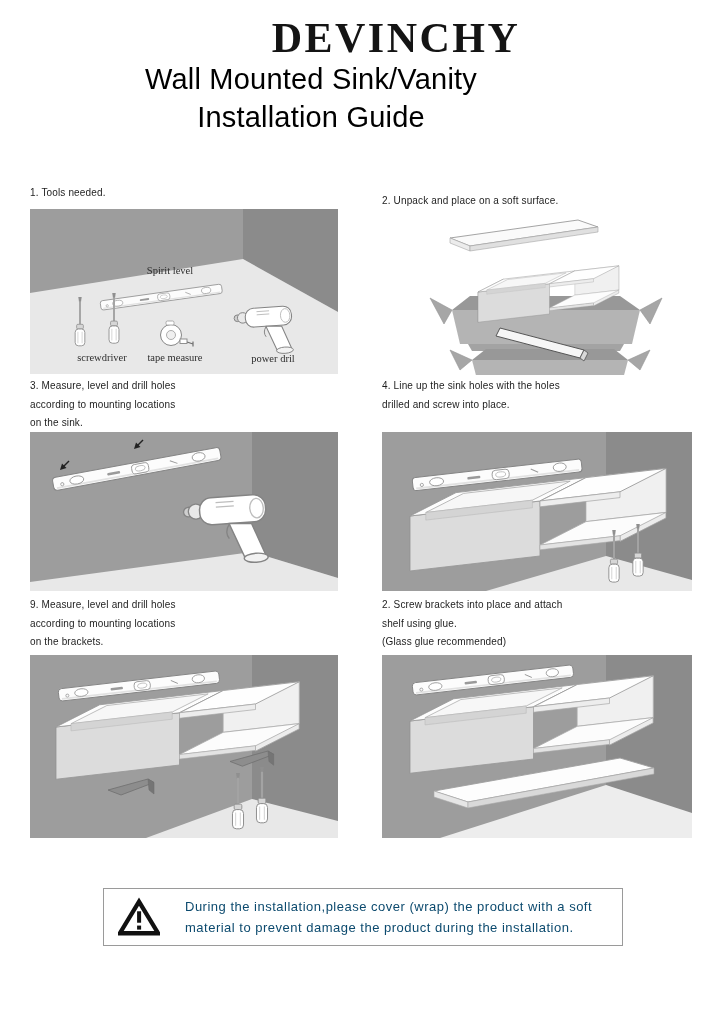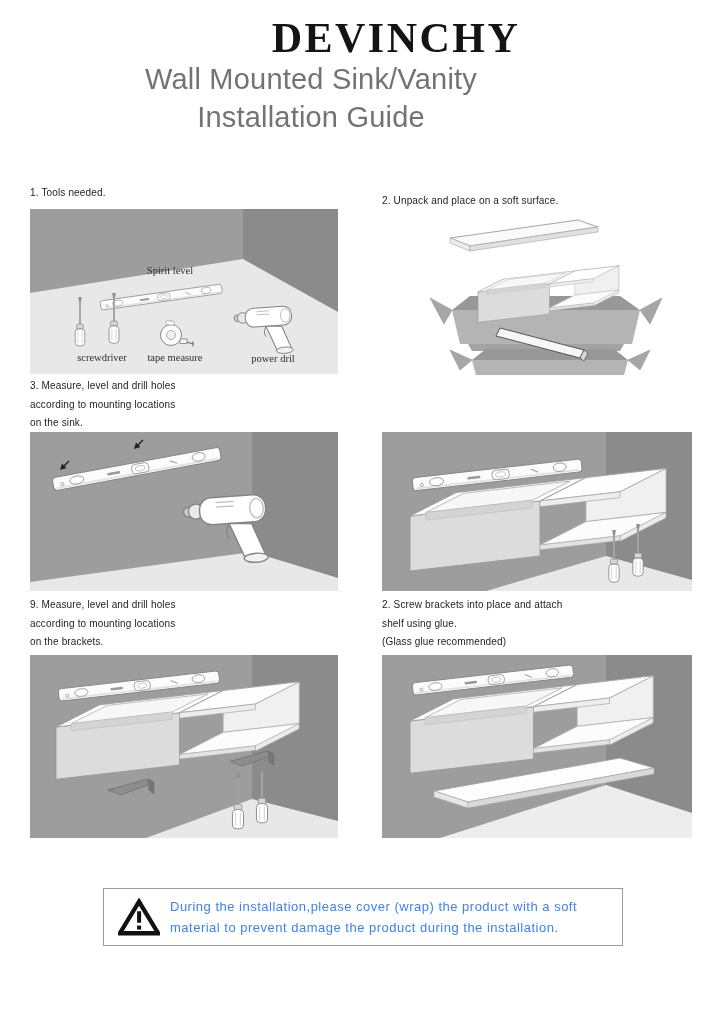--- a/index.html
+++ b/index.html
@@ -7,38 +7,38 @@
     position:relative;width:724px;height:1024px;background:#fff;overflow:hidden;
     font-family:"Liberation Sans",sans-serif;color:#1c1c1c;
   }
   .brand{
     position:absolute;top:14px;left:0;width:724px;text-align:center;
     font-family:"Liberation Serif",serif;font-weight:700;font-size:42px;
     letter-spacing:2.5px;color:#141414;padding-left:34px;
   }
   .doc-title{
     position:absolute;top:60px;left:0;width:622px;text-align:center;
-    font-size:29px;font-weight:500;line-height:38px;color:#737373;
+    font-size:29px;font-weight:500;line-height:38px;color:#000000;
     white-space:pre-line;letter-spacing:.2px;
   }
   .step-label{
     position:absolute;font-size:10px;font-weight:500;line-height:18.6px;
     color:#1d1d1d;white-space:pre-line;letter-spacing:.15px;
   }
   .ill{position:absolute;display:block;}
   .ill-label{font-family:"Liberation Serif",serif;font-size:10.5px;fill:#2e2e2e;}
   .warning-box{
     position:absolute;left:103px;top:888px;width:520px;height:58px;
     border:1px solid #9a9a9a;box-sizing:border-box;
     display:flex;align-items:center;
   }
   .warning-icon{margin-left:14px;flex:0 0 auto;}
   .warning-text{
-    margin-left:10px;font-size:13px;line-height:21px;letter-spacing:.5px;
-    color:#3b82f6;white-space:pre-line;
+    margin-left:25px;font-size:13px;line-height:21px;letter-spacing:.5px;
+    color:#0c4a6e;white-space:pre-line;
   }
 </style>
 </head>
 <body>
 
 <div id="page">
 
   <svg width="0" height="0" style="position:absolute" aria-hidden="true">
     <defs>
       <g id="lvl">
@@ -97,20 +97,22 @@
 
   <div class="brand">DEVINCHY</div>
   <div class="doc-title">Wall Mounted Sink/Vanity
 Installation Guide</div>
 
   <div class="step-label" style="left:30px;top:184px;width:340px">1. Tools needed.</div>
   <div class="step-label" style="left:382px;top:192px;width:340px">2. Unpack and place on a soft surface.</div>
   <div class="step-label" style="left:30px;top:377px;width:345px">3. Measure, level and drill holes
 according to mounting locations
 on the sink.</div>
+  <div class="step-label" style="left:382px;top:377px;width:342px">4. Line up the sink holes with the holes
+drilled and screw into place.</div>
   <div class="step-label" style="left:30px;top:596px;width:345px">9. Measure, level and drill holes
 according to mounting locations
 on the brackets.</div>
   <div class="step-label" style="left:382px;top:596px;width:342px">2. Screw brackets into place and attach
 shelf using glue.
 (Glass glue recommended)</div>
 
   <svg class="ill" style="left:30px;top:209px" width="308" height="165" viewBox="0 0 308 165">
     <rect x="0" y="0" width="308" height="165" fill="#9d9d9d"></rect>
     <polygon points="213,0 308,0 308,103 213,50" fill="#8b8b8b"></polygon>

